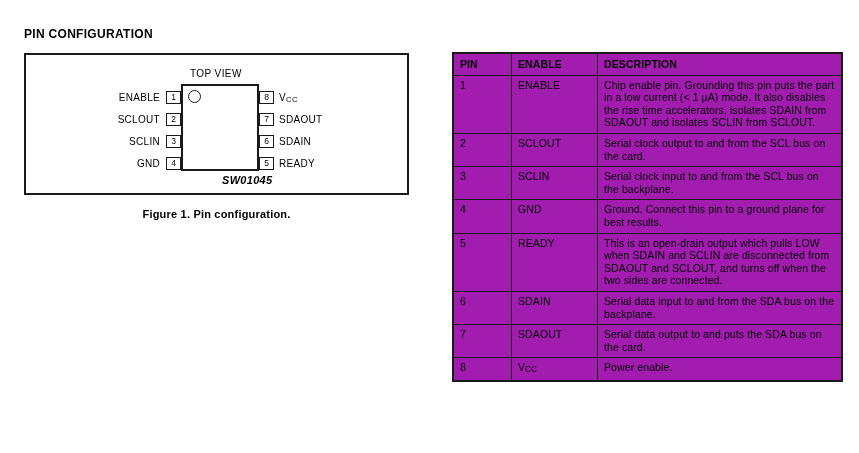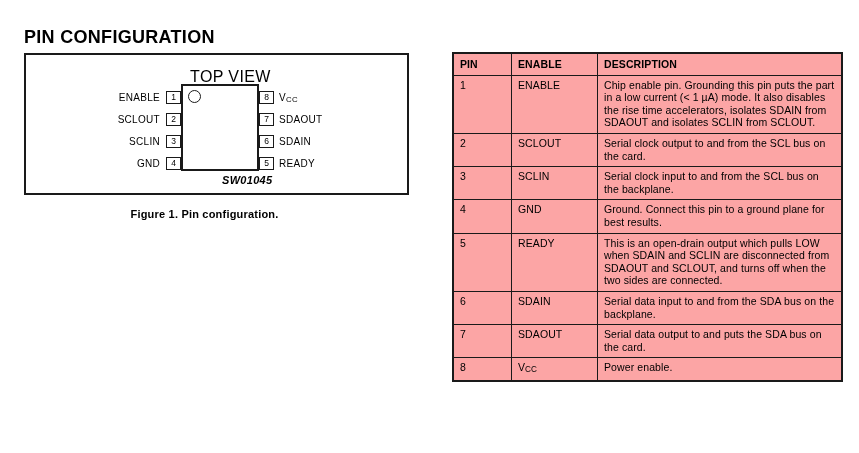--- a/index.html
+++ b/index.html
@@ -12,21 +12,21 @@
     height: 453px;
     position: relative;
     font-family: "Liberation Sans", sans-serif;
     color: #000000;
     overflow: hidden;
   }
 
   
   .section-heading {
     position: absolute;
-    font-size: 18px;
+    font-size: 12px;
     font-weight: bold;
     letter-spacing: 0.3px;
     white-space: nowrap;
     text-align: right;
   }
   #heading-pin-config { left: 24px; top: 27px; }
   #heading-pin-desc   { left: 452px; top: 27px; margin-top: 48px; }
 
   
   #pin-config-panel {
@@ -37,21 +37,21 @@
     height: 142px;
     border: 2px solid #1a1a1a;
     box-sizing: border-box;
     background: #ffffff;
   }
 
   #top-view-label {
     position: absolute;
     left: 190px;
     top: 68px;
-    font-size: 16px;
+    font-size: 10px;
     letter-spacing: 0.4px;
     white-space: nowrap;
   }
 
   
   #chip-body {
     position: absolute;
     left: 181px;
     top: 84px;
     width: 78px;
@@ -107,38 +107,38 @@
     top: 174px;
     font-size: 11px;
     font-style: italic;
     font-weight: bold;
     letter-spacing: 0.3px;
     white-space: nowrap;
   }
 
   #figure-caption {
     position: absolute;
-    left: 12px;
+    left: 24px;
     top: 208px;
     width: 385px;
     text-align: center;
     font-size: 11px;
     font-weight: bold;
     letter-spacing: 0.2px;
   }
 
   
   #pin-desc-table {
     position: absolute;
     left: 452px;
     top: 52px;
     width: 391px;
     border-collapse: collapse;
     table-layout: fixed;
-    background: #fca5a5;
+    background: #a21caf;
   }
   #pin-desc-table td, #pin-desc-table th {
     border: 1.4px solid #1a1a1a;
     padding: 3px 6px 4px 6px;
     font-size: 10.5px;
     line-height: 12.6px;
     vertical-align: top;
     text-align: left;
     letter-spacing: 0.1px;
   }

